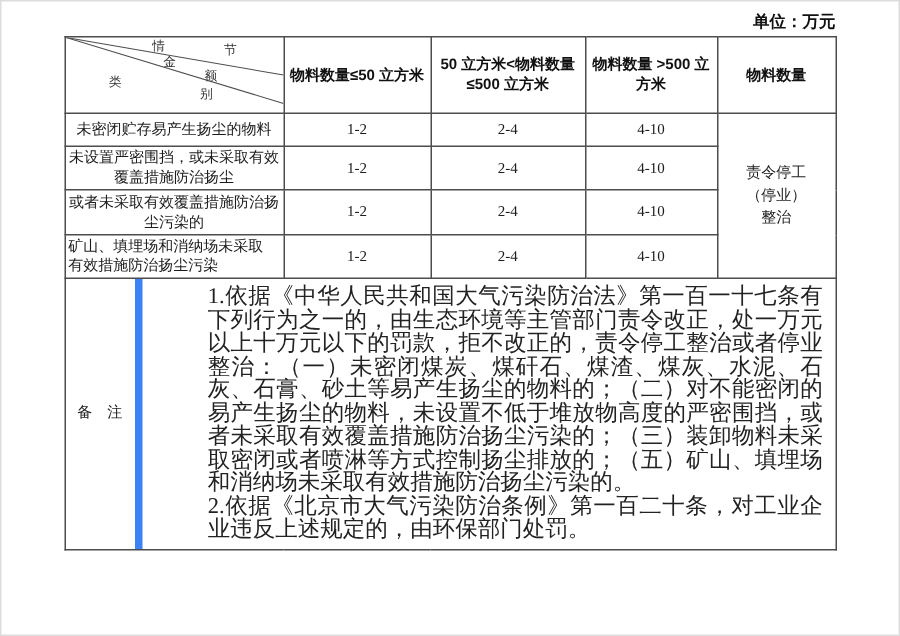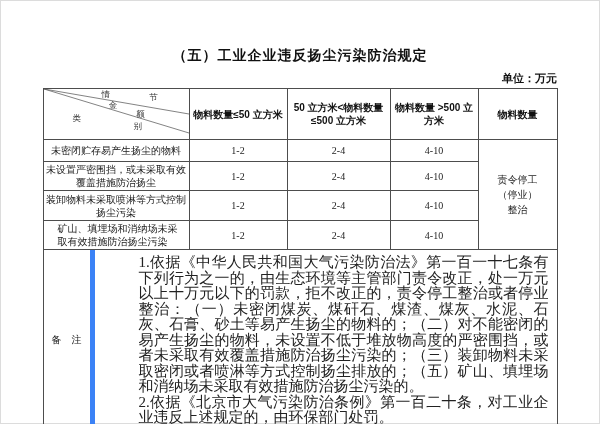--- a/index.html
+++ b/index.html
@@ -62,21 +62,21 @@
   .corner-cell svg{
     position:absolute;left:0;top:0;width:100%;height:100%;
   }
   .corner-char{
     position:absolute;
     font-size:8.5px;
     color:#333;
     line-height:9px;
   }
   .row-label{line-height:13px;}
-  .row-label.left{text-align:left;padding-left:14px;padding-right:4px;}
+  .row-label.left{text-align:left;padding-left:2px;padding-right:4px;}
   .penalty-cell div{line-height:15px;}
   .remarks-cell{padding:0 !important;height:110px;}
   .remarks-flex{display:flex;height:100%;}
   .remarks-label{
     width:46px;
     border-right:5px solid #3b82f6;
     display:flex;align-items:center;justify-content:center;
     white-space:pre;
     font-size:10px;
   }
@@ -99,21 +99,20 @@
     font-size:10.5px;
     color:#444;
     letter-spacing:1px;
   }
 </style>
 </head>
 <body>
 
 <div class="page">
 
-  <div class="doc-title">（五）工业企业违反扬尘污染防治规定</div>
 
   <div class="unit-row">单位：万元</div>
 
   <table class="fee-table">
     <colgroup>
       <col style="width:146px">
       <col style="width:98px">
       <col style="width:103px">
       <col style="width:88px">
       <col style="width:79px">
@@ -152,21 +151,21 @@
     </tr>
 
     <tr style="height:28px">
       <td class="row-label">未设置严密围挡，或未采取有效覆盖措施防治扬尘</td>
       <td>1-2</td>
       <td>2-4</td>
       <td>4-10</td>
     </tr>
 
     <tr style="height:30px">
-      <td class="row-label">装卸物料未采取喷淋等方式控制扬尘污染</td>
+      <td class="row-label">或者未采取有效覆盖措施防治扬尘污染的</td>
       <td>1-2</td>
       <td>2-4</td>
       <td>4-10</td>
     </tr>
 
     <tr style="height:27px">
       <td class="row-label left">矿山、填埋场和消纳场未采取有效措施防治扬尘污染</td>
       <td>1-2</td>
       <td>2-4</td>
       <td>4-10</td>

